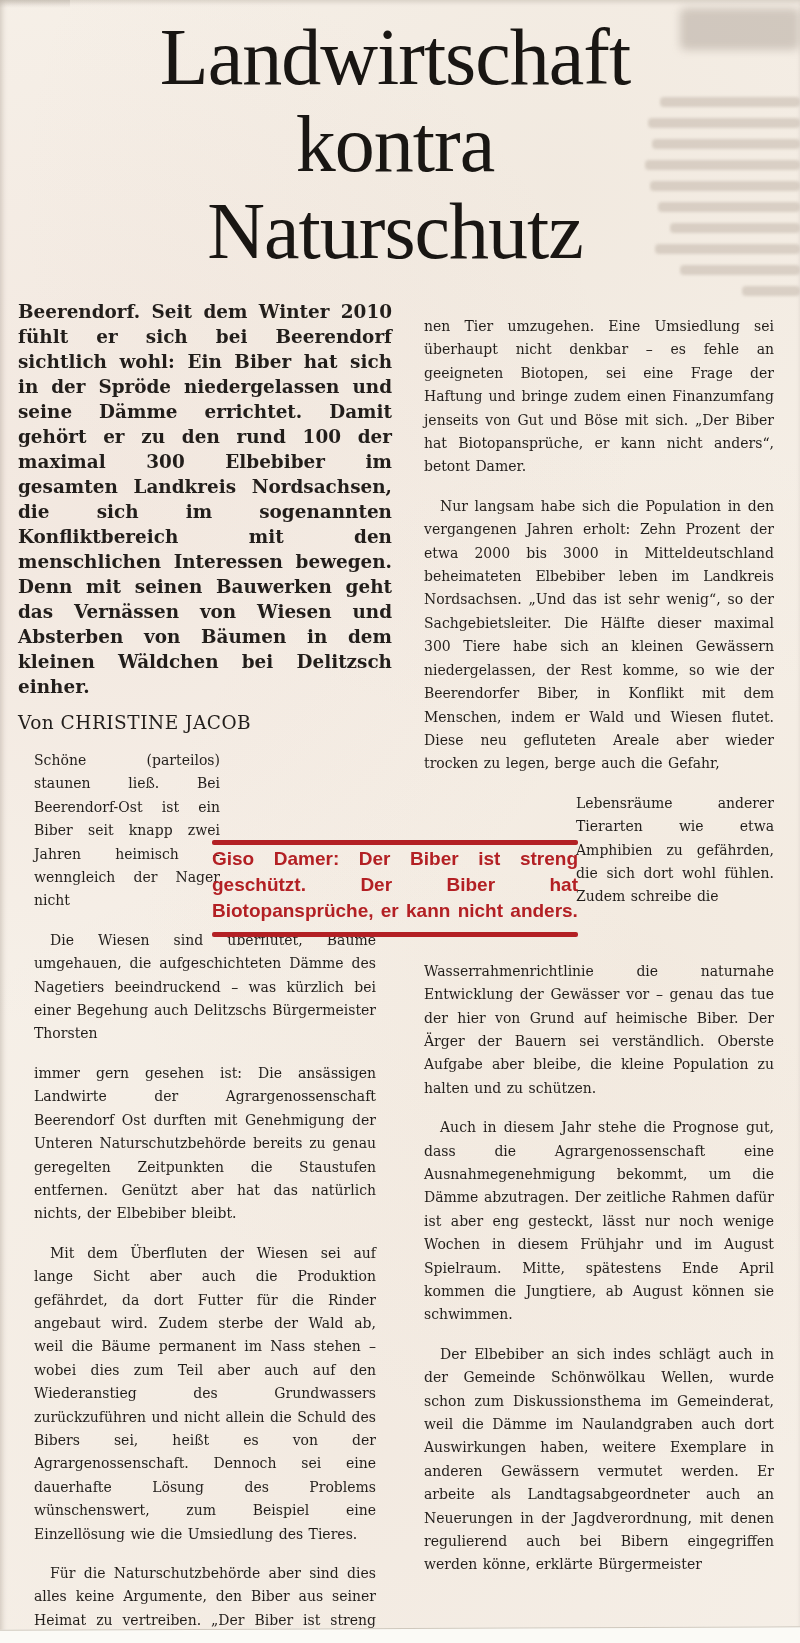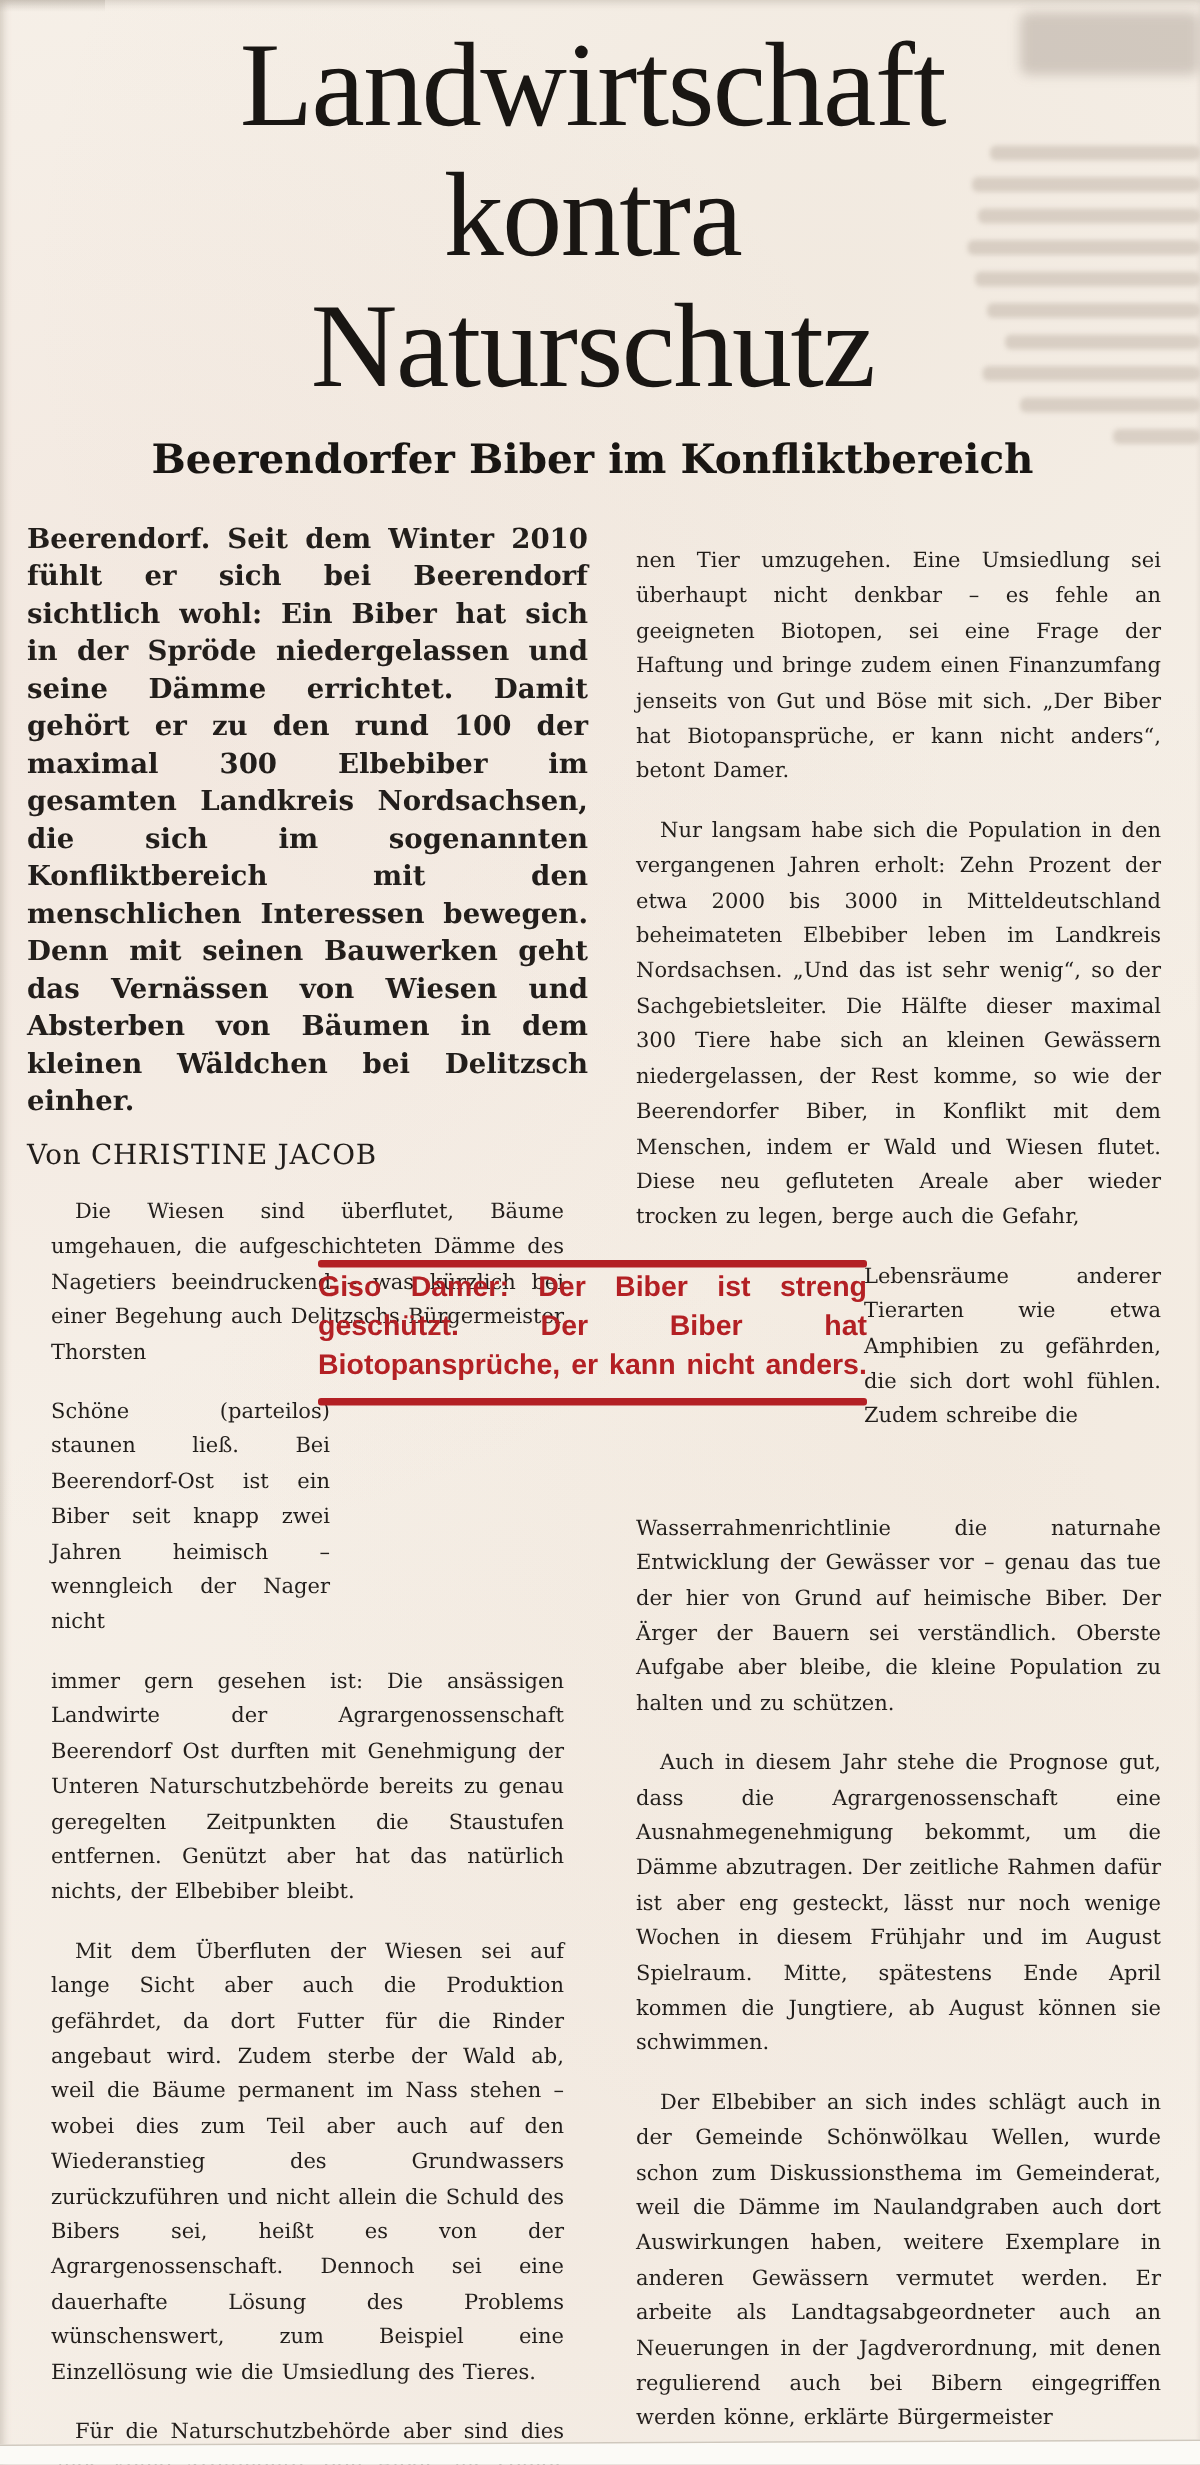--- a/index.html
+++ b/index.html
@@ -140,29 +140,28 @@
     <div class="bl" style="width:120px"></div>
     <div class="bl" style="width:58px"></div>
   </div>
 
   <h1 class="headline">
     <span>Landwirtschaft</span><br>
     <span>kontra</span><br>
     <span>Naturschutz</span>
   </h1>
 
-  <h2 class="subhead">Beerendorfer Biber im Konfliktbereich</h2>
 
   <div class="columns">
 
     <div class="col col-left">
       <p class="lead">Beerendorf. Seit dem Winter 2010 fühlt er sich bei Beerendorf sichtlich wohl: Ein Biber hat sich in der Spröde niedergelassen und seine Dämme errichtet. Damit gehört er zu den rund 100 der maximal 300 Elbebiber im gesamten Landkreis Nordsachsen, die sich im sogenannten Konfliktbereich mit den menschlichen Interessen bewegen. Denn mit seinen Bauwerken geht das Vernässen von Wiesen und Absterben von Bäumen in dem kleinen Wäldchen bei Delitzsch einher.</p>
       <p class="byline">Von CHRISTINE JACOB</p>
+      <p class="para narrow-left">Schöne (parteilos) staunen ließ. Bei Beerendorf-Ost ist ein Biber seit knapp zwei Jahren heimisch – wenngleich der Nager nicht</p>
       <p class="para indent">Die Wiesen sind überflutet, Bäume umgehauen, die aufgeschichteten Dämme des Nagetiers beeindruckend – was kürzlich bei einer Begehung auch Delitzschs Bürgermeister Thorsten</p>
-      <p class="para narrow-left">Schöne (parteilos) staunen ließ. Bei Beerendorf-Ost ist ein Biber seit knapp zwei Jahren heimisch – wenngleich der Nager nicht</p>
       <p class="para">immer gern gesehen ist: Die ansässigen Landwirte der Agrargenossenschaft Beerendorf Ost durften mit Genehmigung der Unteren Naturschutzbehörde bereits zu genau geregelten Zeitpunkten die Staustufen entfernen. Genützt aber hat das natürlich nichts, der Elbebiber bleibt.</p>
       <p class="para indent">Mit dem Überfluten der Wiesen sei auf lange Sicht aber auch die Produktion gefährdet, da dort Futter für die Rinder angebaut wird. Zudem sterbe der Wald ab, weil die Bäume permanent im Nass stehen – wobei dies zum Teil aber auch auf den Wiederanstieg des Grundwassers zurückzuführen und nicht allein die Schuld des Bibers sei, heißt es von der Agrargenossenschaft. Dennoch sei eine dauerhafte Lösung des Problems wünschenswert, zum Beispiel eine Einzellösung wie die Umsiedlung des Tieres.</p>
       <p class="para indent">Für die Naturschutzbehörde aber sind dies alles keine Argumente, den Biber aus seiner Heimat zu vertreiben. „Der Biber ist streng geschützt“, erinnert Sachgebietsleiter Giso Damer. Damit liege es auch in der Verantwortung der Gesellschaft, richtig mit dem selte-</p>
     </div>
 
     <div class="col col-right">
       <p class="para">nen Tier umzugehen. Eine Umsiedlung sei überhaupt nicht denkbar – es fehle an geeigneten Biotopen, sei eine Frage der Haftung und bringe zudem einen Finanzumfang jenseits von Gut und Böse mit sich. „Der Biber hat Biotopansprüche, er kann nicht anders“, betont Damer.</p>
       <p class="para indent">Nur langsam habe sich die Population in den vergangenen Jahren erholt: Zehn Prozent der etwa 2000 bis 3000 in Mitteldeutschland beheimateten Elbebiber leben im Landkreis Nordsachsen. „Und das ist sehr wenig“, so der Sachgebietsleiter. Die Hälfte dieser maximal 300 Tiere habe sich an kleinen Gewässern niedergelassen, der Rest komme, so wie der Beerendorfer Biber, in Konflikt mit dem Menschen, indem er Wald und Wiesen flutet. Diese neu gefluteten Areale aber wieder trocken zu legen, berge auch die Gefahr,</p>
       <p class="para narrow-right">Lebensräume anderer Tierarten wie etwa Amphibien zu gefährden, die sich dort wohl fühlen. Zudem schreibe die</p>
       <p class="para">Wasserrahmenrichtlinie die naturnahe Entwicklung der Gewässer vor – genau das tue der hier von Grund auf heimische Biber. Der Ärger der Bauern sei verständlich. Oberste Aufgabe aber bleibe, die kleine Population zu halten und zu schützen.</p>

